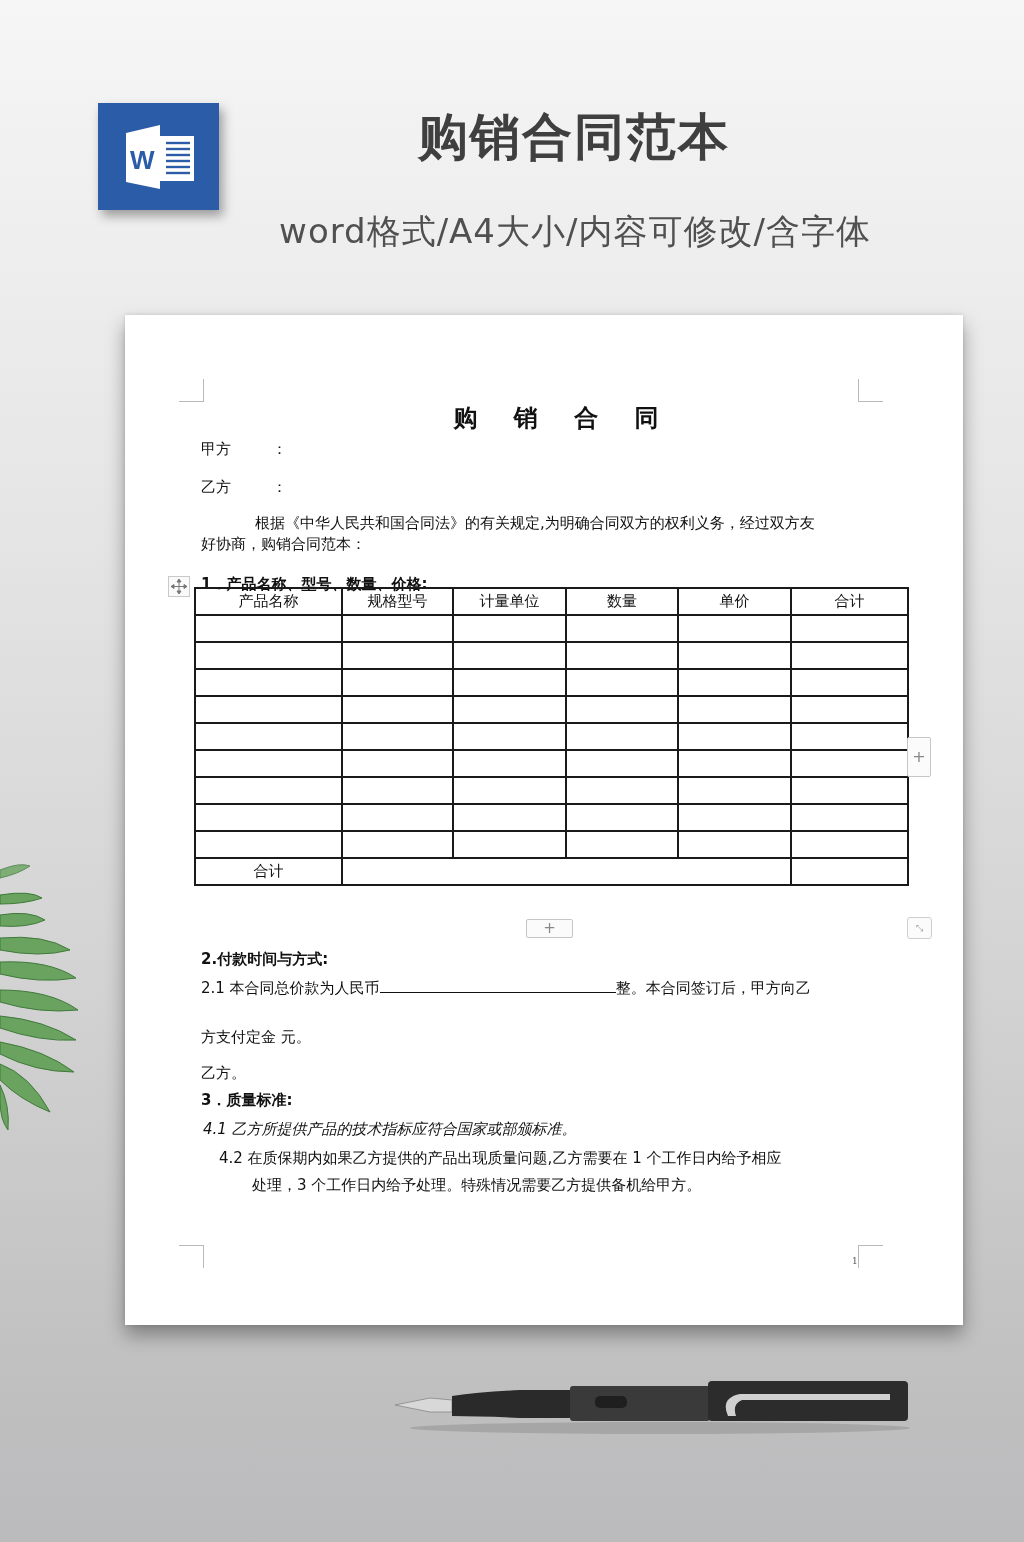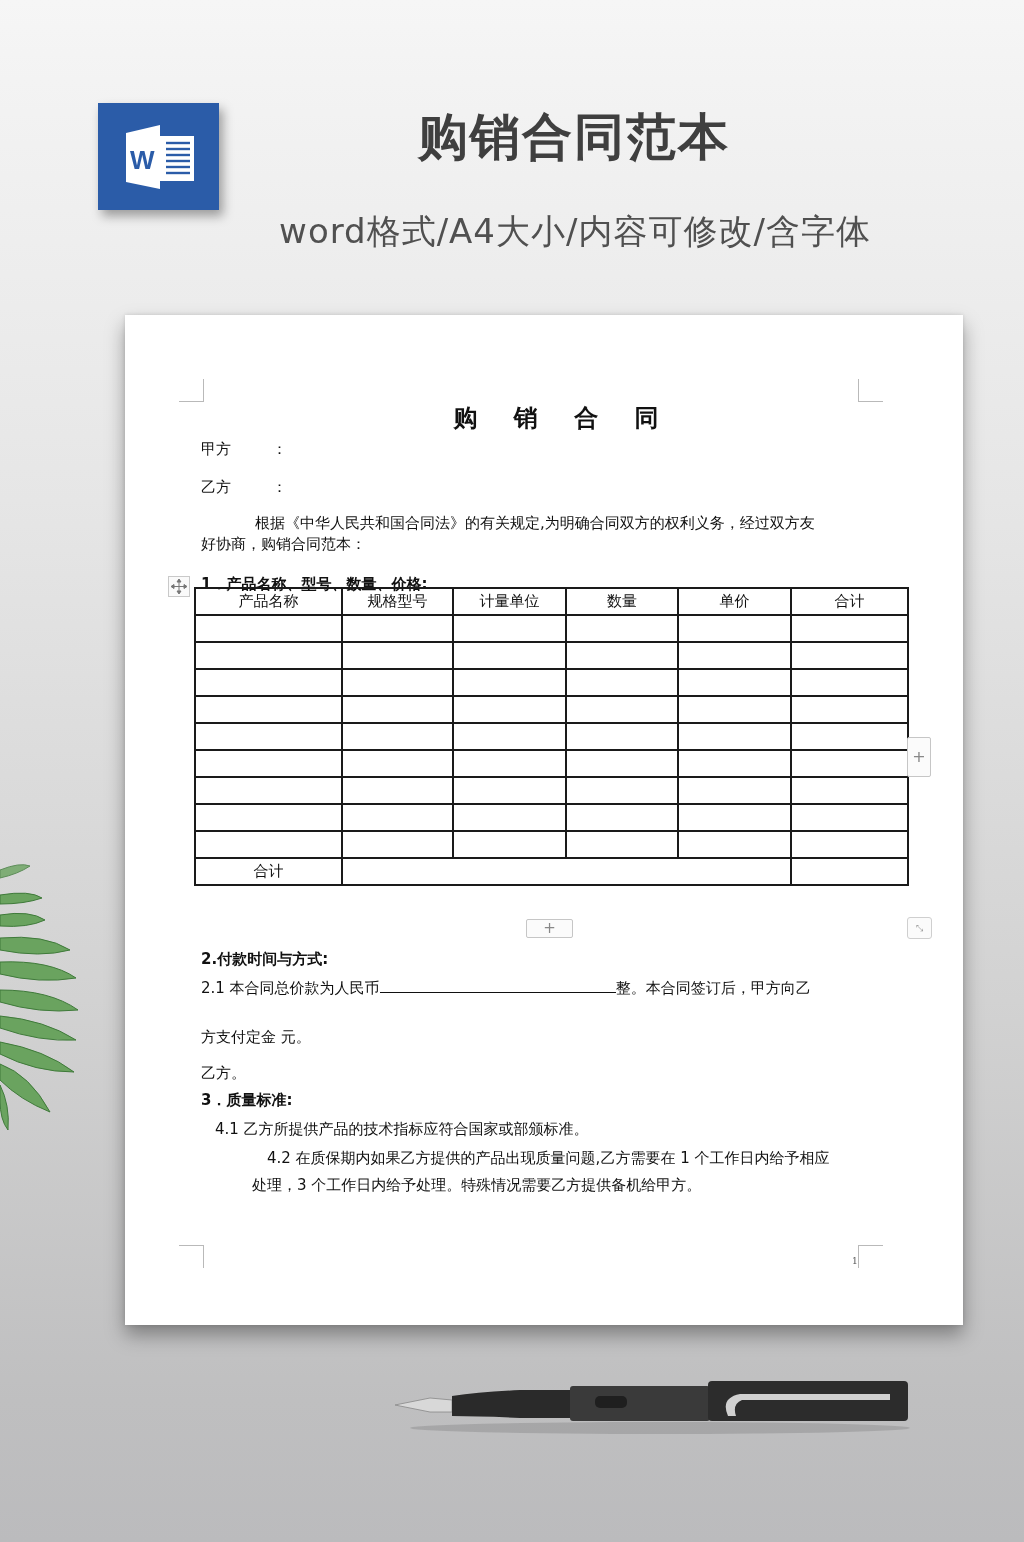--- a/index.html
+++ b/index.html
@@ -259,16 +259,16 @@
   </div>
 
   <div class="t bold" style="left:76px; top:634px;">2.付款时间与方式:</div>
   <div class="t" style="left:76px; top:663px;">
     <span>2.1 本合同总价款为人民币</span><span class="blank-line"></span><span>整。本合同签订后，甲方向乙</span>
   </div>
   <div class="t" style="left:76px; top:712px;">方支付定金  元。</div>
   <div class="t" style="left:76px; top:748px;">乙方。</div>
 
   <div class="t bold" style="left:76px; top:775px;">3．质量标准:</div>
-  <div class="t" style="left:90px; top:804px;">4.1 乙方所提供产品的技术指标应符合国家或部颁标准。</div>
-  <div class="t" style="left:94px; top:833px;margin-left:48px;">4.2 在质保期内如果乙方提供的产品出现质量问题,乙方需要在 1 个工作日内给予相应</div>
+  <div class="t" style="left:78px; top:804px;font-style:italic;">4.1 乙方所提供产品的技术指标应符合国家或部颁标准。</div>
+  <div class="t" style="left:94px; top:833px;">4.2 在质保期内如果乙方提供的产品出现质量问题,乙方需要在 1 个工作日内给予相应</div>
   <div class="t" style="left:127px; top:860px;">处理，3 个工作日内给予处理。特殊情况需要乙方提供备机给甲方。</div>
 </div>
 
 </body></html>

